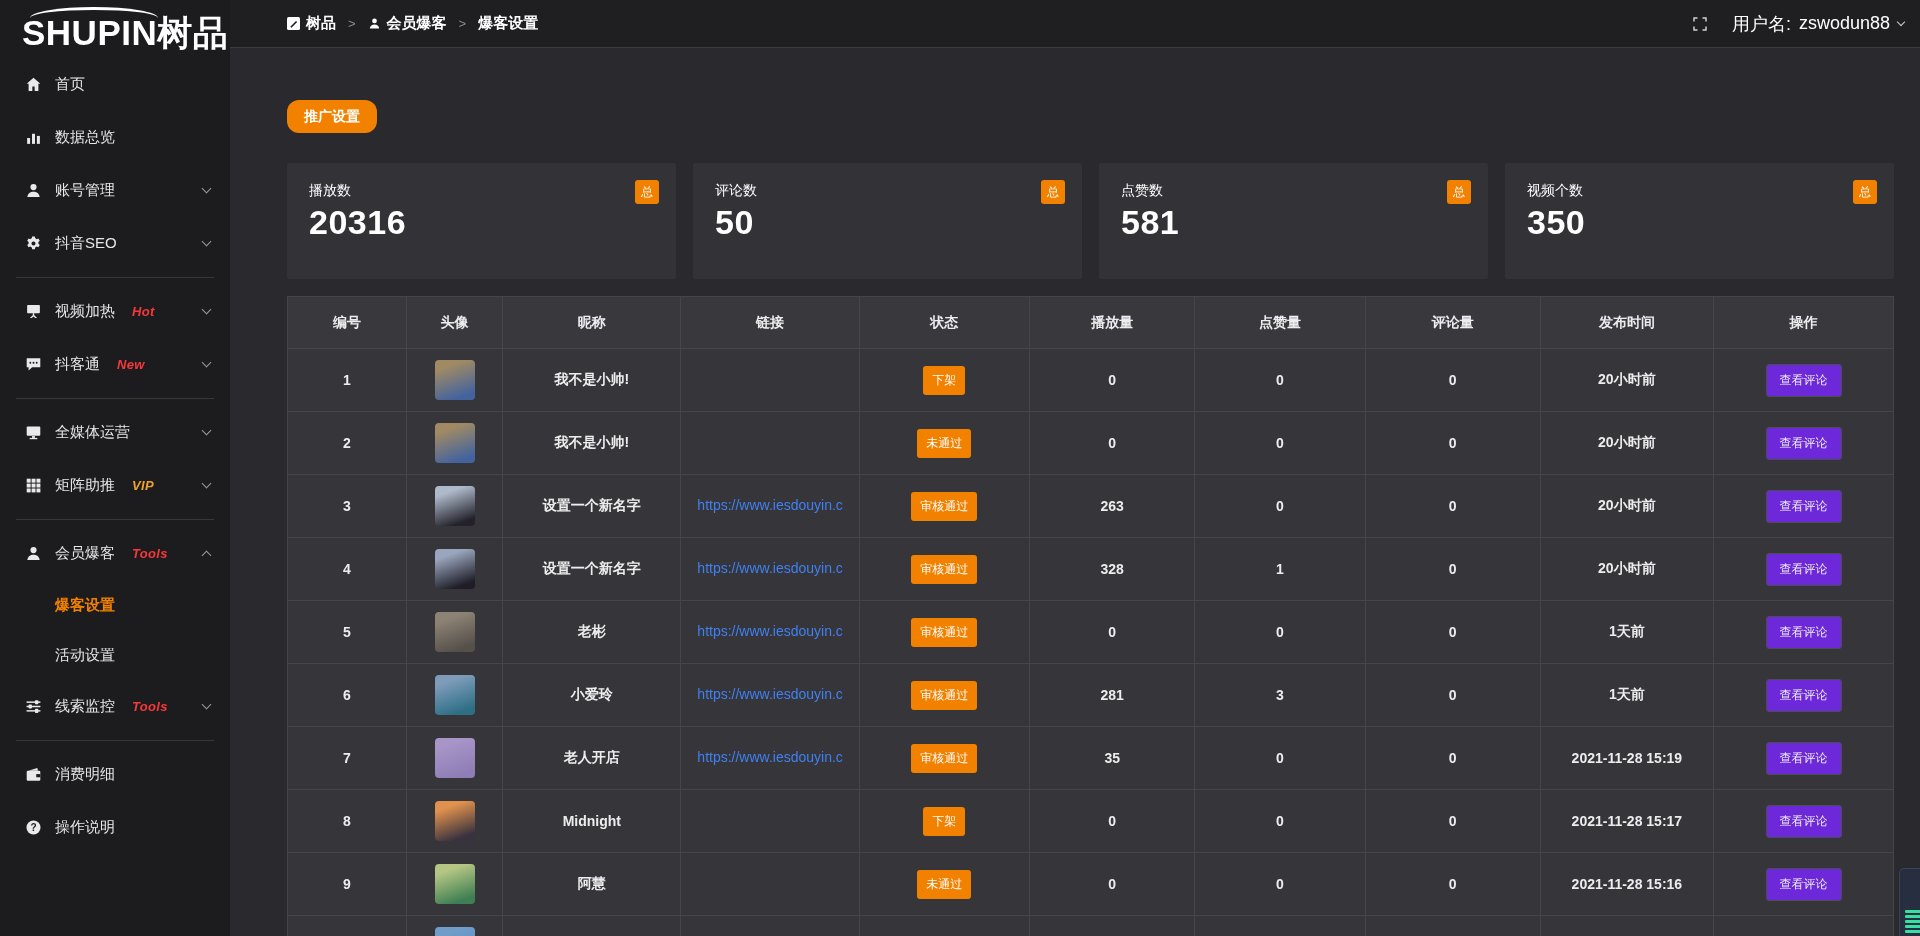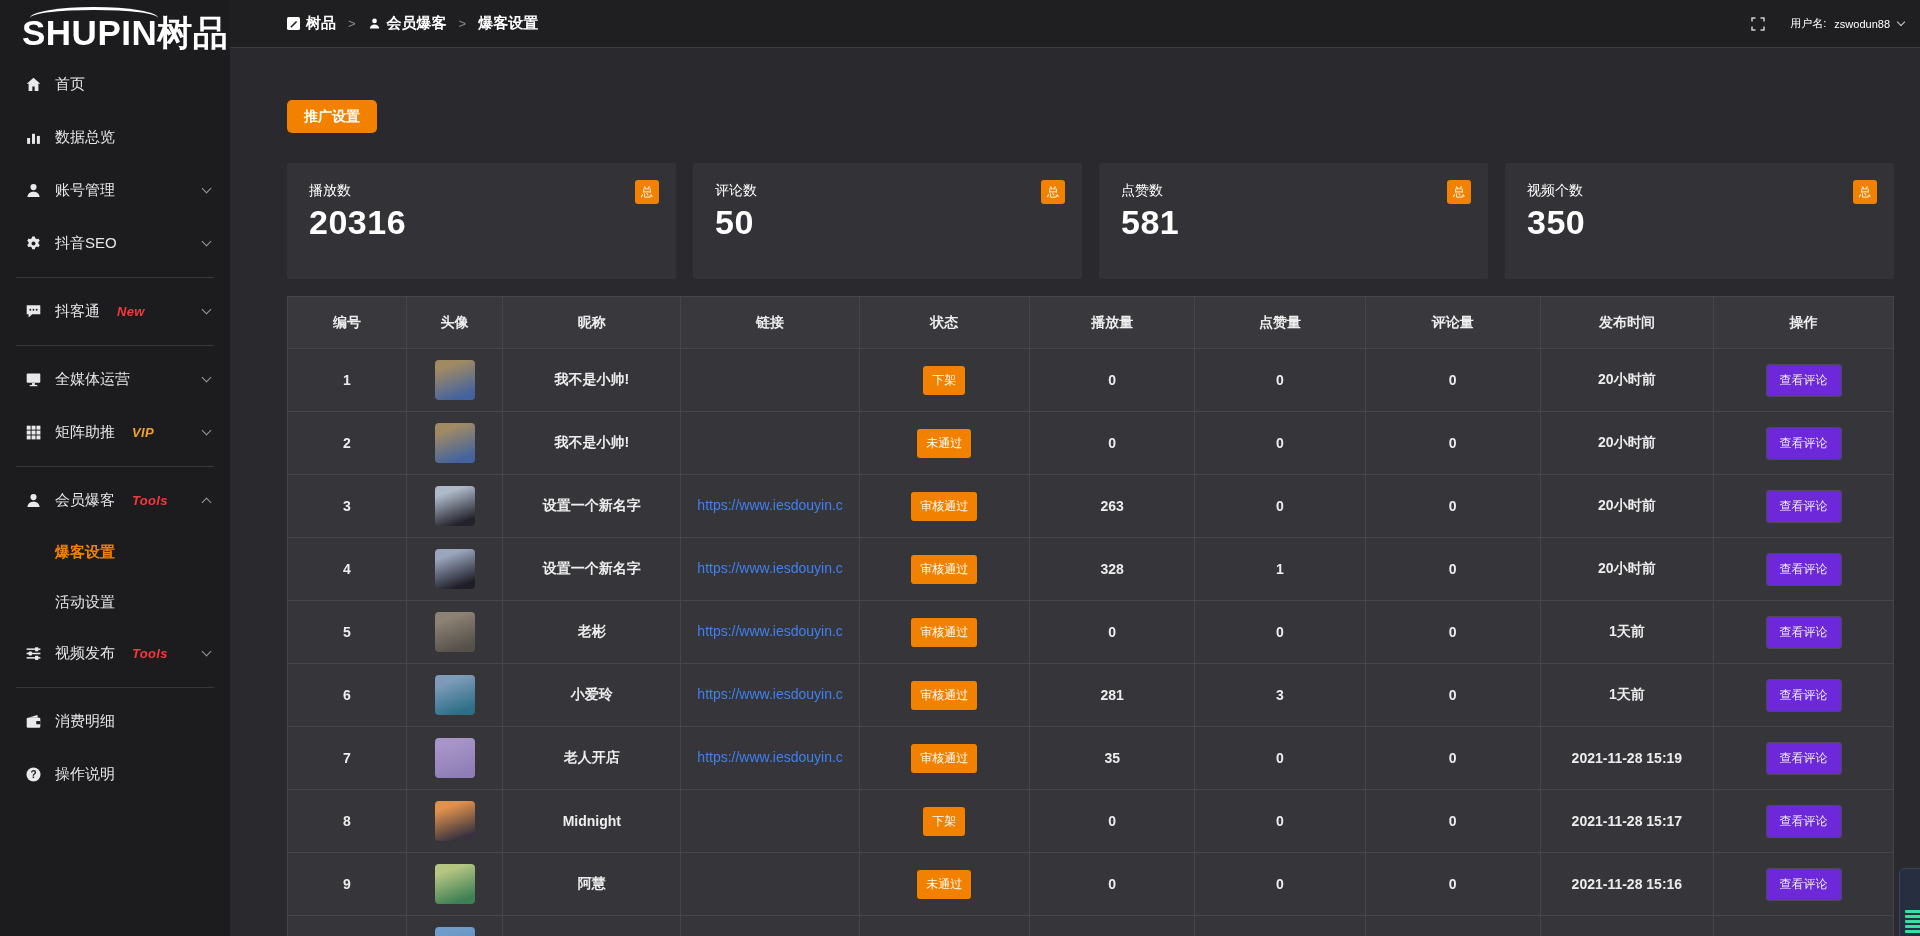--- a/index.html
+++ b/index.html
@@ -27,28 +27,28 @@
   .sub-item { display:flex; align-items:center; height:50px; padding-left:55px; font-size:15px; cursor:pointer;}
   .sub-item.active { color:#f28100; font-weight:700; }
   .sdivider { height:1px; background:#37373b; margin:7px 16px; }
 
   
   header { background:#1f1f22; border-bottom:1px solid #3c3c40; display:flex; align-items:center;
            padding:0 16px 0 57px; color:#fff; }
   .breadcrumb { display:flex; align-items:center; font-size:15px; font-weight:600; }
   .bc-item { display:flex; align-items:center; gap:6px; cursor:pointer;}
   .bc-sep { color:#8b8b8f; margin:0 12px; font-size:13px; font-weight:400;}
-  .top-right { margin-left:auto; display:flex; align-items:center; gap:24px; font-size:11px; }
+  .top-right { margin-left:auto; display:flex; align-items:center; gap:24px; font-size:18px; }
   .userbox { display:flex; align-items:center; gap:8px; cursor:pointer; }
   .chev-sm { width:6px; height:6px; border-right:1.4px solid #cfcfd2; border-bottom:1.4px solid #cfcfd2;
              display:inline-block; transform:rotate(45deg); margin-top:-3px;}
 
   
   main { padding:52px 26px 0 57px; overflow:hidden; }
-  .promo-btn { background:#f28100; color:#fff; border:none; border-radius:5px;
+  .promo-btn { background:#f28100; color:#fff; border:none; border-radius:12px;
                font-size:14px; font-weight:700; padding:0 17px; height:33px; cursor:pointer;
                font-family:inherit;}
   .cards { display:grid; grid-template-columns:repeat(4,1fr); gap:17px; margin-top:30px; }
   .card { position:relative; background:#323237; height:116px; padding:19px 22px; border-radius:2px; }
   .card-label { font-size:14px; color:#ffffff; }
   .card-value { font-size:34px; font-weight:600; color:#fff; margin-top:3px; letter-spacing:.5px;}
   .card-badge { position:absolute; top:17px; right:17px; width:24px; height:24px; background:#f28100;
                 color:#fff; font-size:12px; border-radius:3px; display:flex; align-items:center; justify-content:center;}
 
   table { border-collapse:collapse; width:100%; table-layout:fixed; margin-top:17px; }
@@ -118,20 +118,32 @@
               <path fill-rule="evenodd" d="M6.7 1.4h2.6l.3 1.7a5 5 0 0 1 1.4.8l1.6-.6 1.3 2.2-1.3 1.1a5 5 0 0 1 0 1.6l1.3 1.1-1.3 2.2-1.6-.6a5 5 0 0 1-1.4.8l-.3 1.7H6.7l-.3-1.7a5 5 0 0 1-1.4-.8l-1.6.6-1.3-2.2 1.3-1.1a5 5 0 0 1 0-1.6L2.1 5.5l1.3-2.2 1.6.6a5 5 0 0 1 1.4-.8zM8 6.1a1.9 1.9 0 1 0 0 3.8 1.9 1.9 0 0 0 0-3.8z"></path>
             </svg>
           </span>
           <span class="mi-label">抖音SEO</span>
           <span class="chev down"></span>
         </div>
         <div class="sdivider"></div>
         <div class="menu-item">
           <span class="mi-icon">
             <svg width="17" height="17" viewBox="0 0 16 16" fill="#e9e9ea">
+              <rect x="2" y="1.8" width="12" height="7.8" rx=".8"></rect>
+              <rect x="7.3" y="9.6" width="1.4" height="1.8"></rect>
+              <path d="M8 10.9l3.4 3.3H9.6L8 12.7l-1.6 1.5H4.6z"></path>
+            </svg>
+          </span>
+          <span class="mi-label">视频加热</span>
+          <span class="mi-badge" style="color: rgb(245, 56, 58);">Hot</span>
+          <span class="chev down"></span>
+        </div>
+        <div class="menu-item">
+          <span class="mi-icon">
+            <svg width="17" height="17" viewBox="0 0 16 16" fill="#e9e9ea">
               <path d="M1.6 2.2h12.8v8.4H6.8L3.4 13.6v-3H1.6z"></path>
               <circle cx="5" cy="6.4" r=".9" fill="#1c1c1f"></circle>
               <circle cx="8" cy="6.4" r=".9" fill="#1c1c1f"></circle>
               <circle cx="11" cy="6.4" r=".9" fill="#1c1c1f"></circle>
             </svg>
           </span>
           <span class="mi-label">抖客通</span>
           <span class="mi-badge" style="color: rgb(245, 56, 58);">New</span>
           <span class="chev down"></span>
         </div>
@@ -189,21 +201,21 @@
           <span class="mi-icon">
             <svg width="17" height="17" viewBox="0 0 16 16" fill="#e9e9ea">
               <rect x="1.5" y="3.2" width="13" height="1.4"></rect>
               <rect x="1.5" y="7.3" width="13" height="1.4"></rect>
               <rect x="1.5" y="11.4" width="13" height="1.4"></rect>
               <rect x="9.4" y="2" width="3.1" height="3.8" rx=".7"></rect>
               <rect x="3.4" y="6.1" width="3.1" height="3.8" rx=".7"></rect>
               <rect x="9.4" y="10.2" width="3.1" height="3.8" rx=".7"></rect>
             </svg>
           </span>
-          <span class="mi-label">视频发布</span>
+          <span class="mi-label">线索监控</span>
           <span class="mi-badge" style="color: rgb(245, 56, 58);">Tools</span>
           <span class="chev down"></span>
         </div>
         <div class="sdivider"></div>
         <div class="menu-item">
           <span class="mi-icon">
             <svg width="17" height="17" viewBox="0 0 16 16" fill="#e9e9ea">
               <path d="M11.6 1.8 3 4.4h9.2z"></path>
               <rect x="1.6" y="4.4" width="12.8" height="9.4" rx="1.1"></rect>
               <rect x="10.6" y="7.6" width="3.8" height="3" fill="#1c1c1f"></rect>

